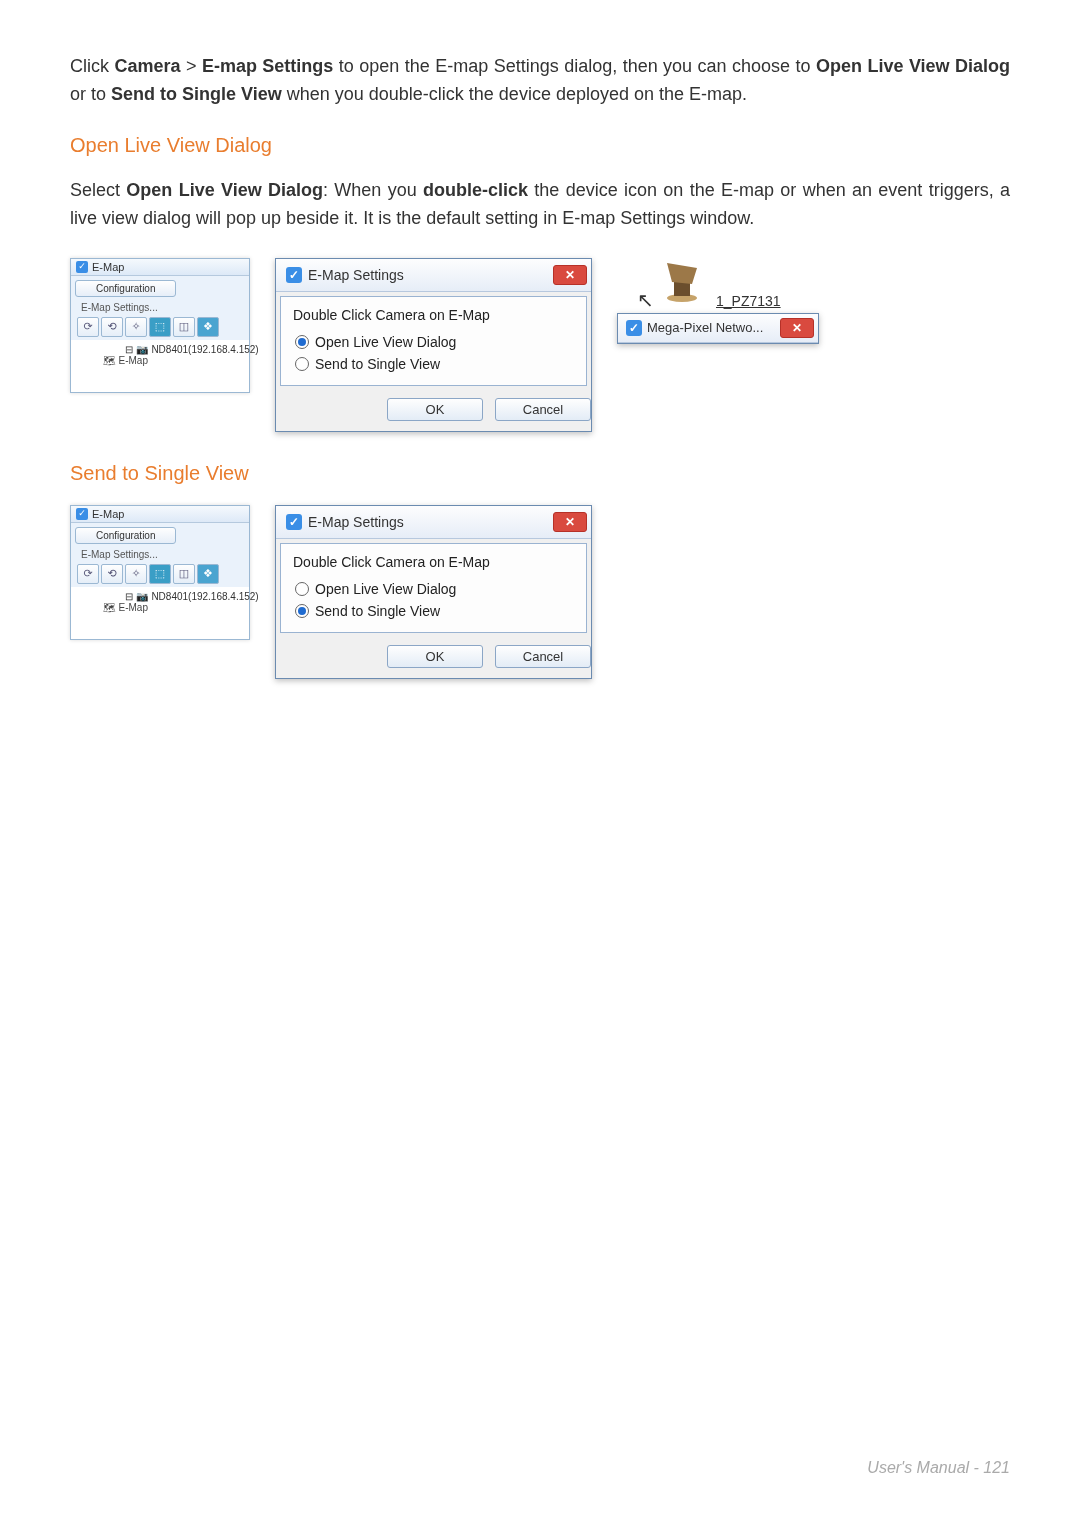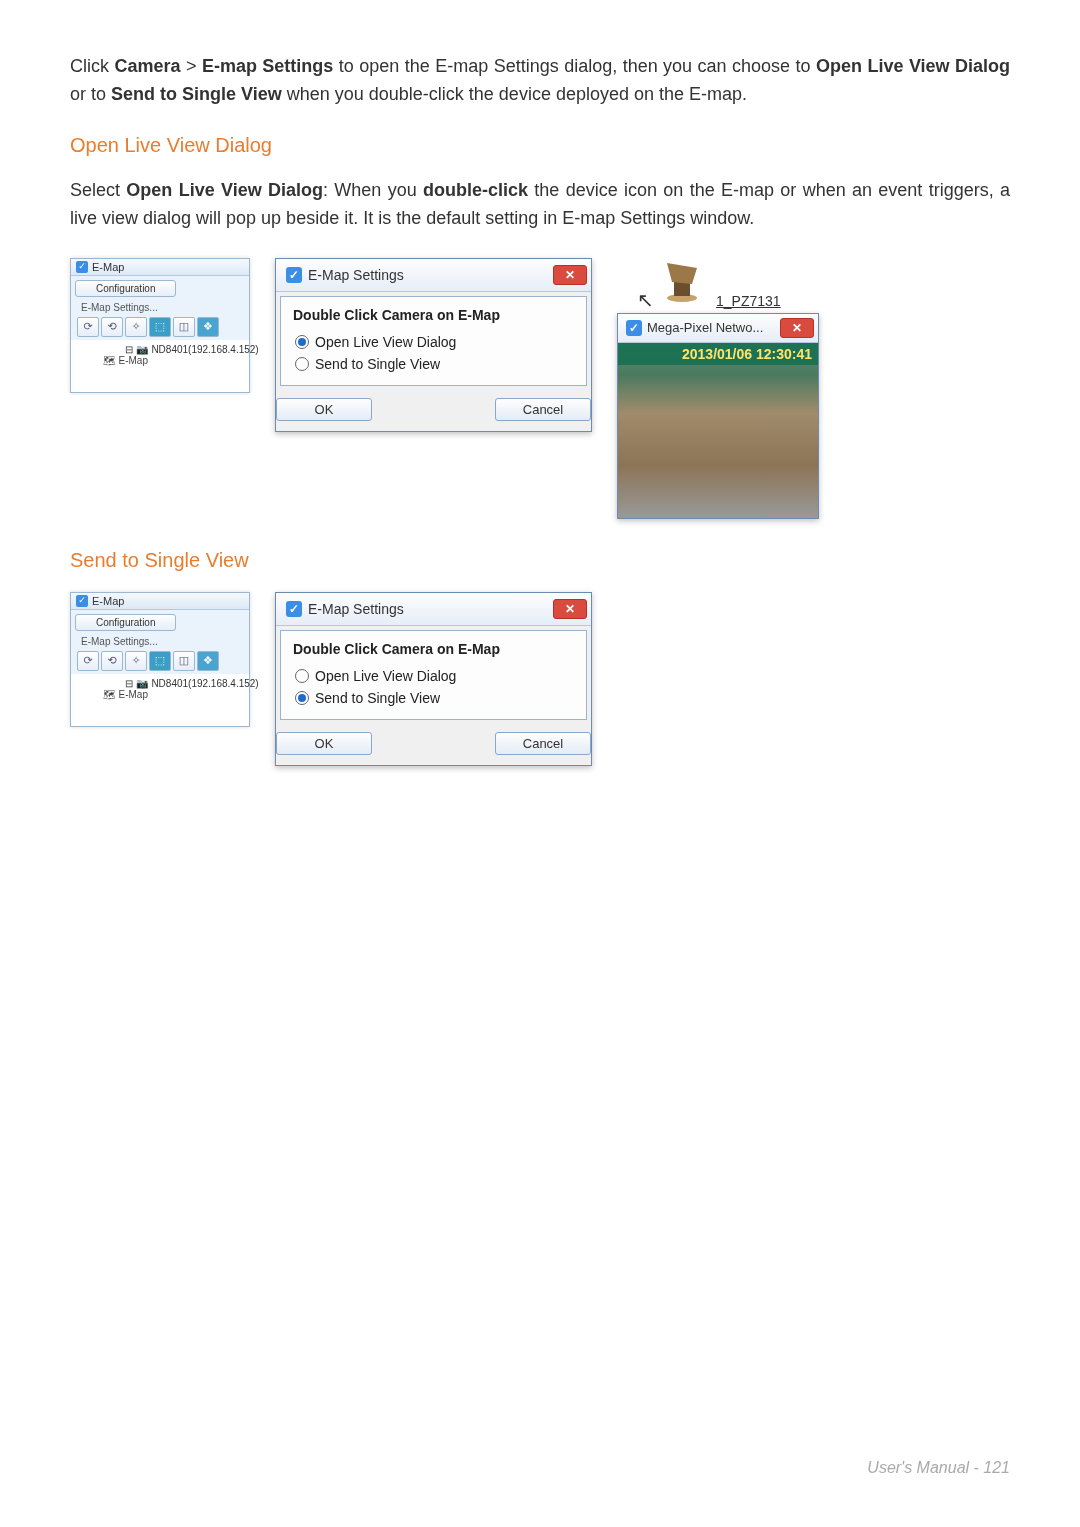--- a/index.html
+++ b/index.html
@@ -160,21 +160,21 @@
     display: flex; align-items: center; justify-content: center;
     border: 1px solid #b63128;
   }
   .dialog-body {
     padding: 10px 12px;
     border: 1px solid #9ab3d1;
     margin: 4px;
     background: #fdfdfd;
   }
   .group-label {
-    font-weight: bold;
+    font-weight: normal;
     font-size: 14px;
     color: #222;
     margin-bottom: 8px;
   }
   .radio-row {
     display: flex; align-items: center; gap: 6px;
     padding: 3px 2px;
     font-size: 14px;
     color: #222;
   }
@@ -182,21 +182,21 @@
     width: 12px; height: 12px; border-radius: 50%;
     border: 1px solid #666; background: #fff; position: relative;
     flex-shrink: 0;
   }
   .radio.selected::after {
     content: '';
     position: absolute; inset: 2px;
     background: #1f6bd0; border-radius: 50%;
   }
   .dialog-buttons {
-    display: flex; justify-content: space-between; gap: 12px;
+    display: flex; justify-content: flex-end; gap: 12px;
     padding: 8px 0 10px 0;
   }
   .win-btn {
     min-width: 78px;
     padding: 3px 8px;
     text-align: center;
     border: 1px solid #8ba6c6;
     border-radius: 3px;
     background: linear-gradient(#fefefe,#e3ecf6);
     font-size: 13px;
@@ -345,23 +345,20 @@
         <span class="cam-label">1_PZ7131</span>
 
         <div class="liveview">
           <div class="lv-title">
             <div class="lv-title-left">
               <span class="v-check">✓</span>
               <span>Mega-Pixel Netwo...</span>
             </div>
             <span class="close-x">✕</span>
           </div>
-          <div class="lv-body">
-            <div class="lv-timestamp">2013/01/06 12:30:41</div>
-          </div>
         </div>
       </div>
     </div>
 
     <h2 class="sub-title">Send to Single View</h2>
 
 
     <div class="figure-row">
 
       <div class="emap-pane">

